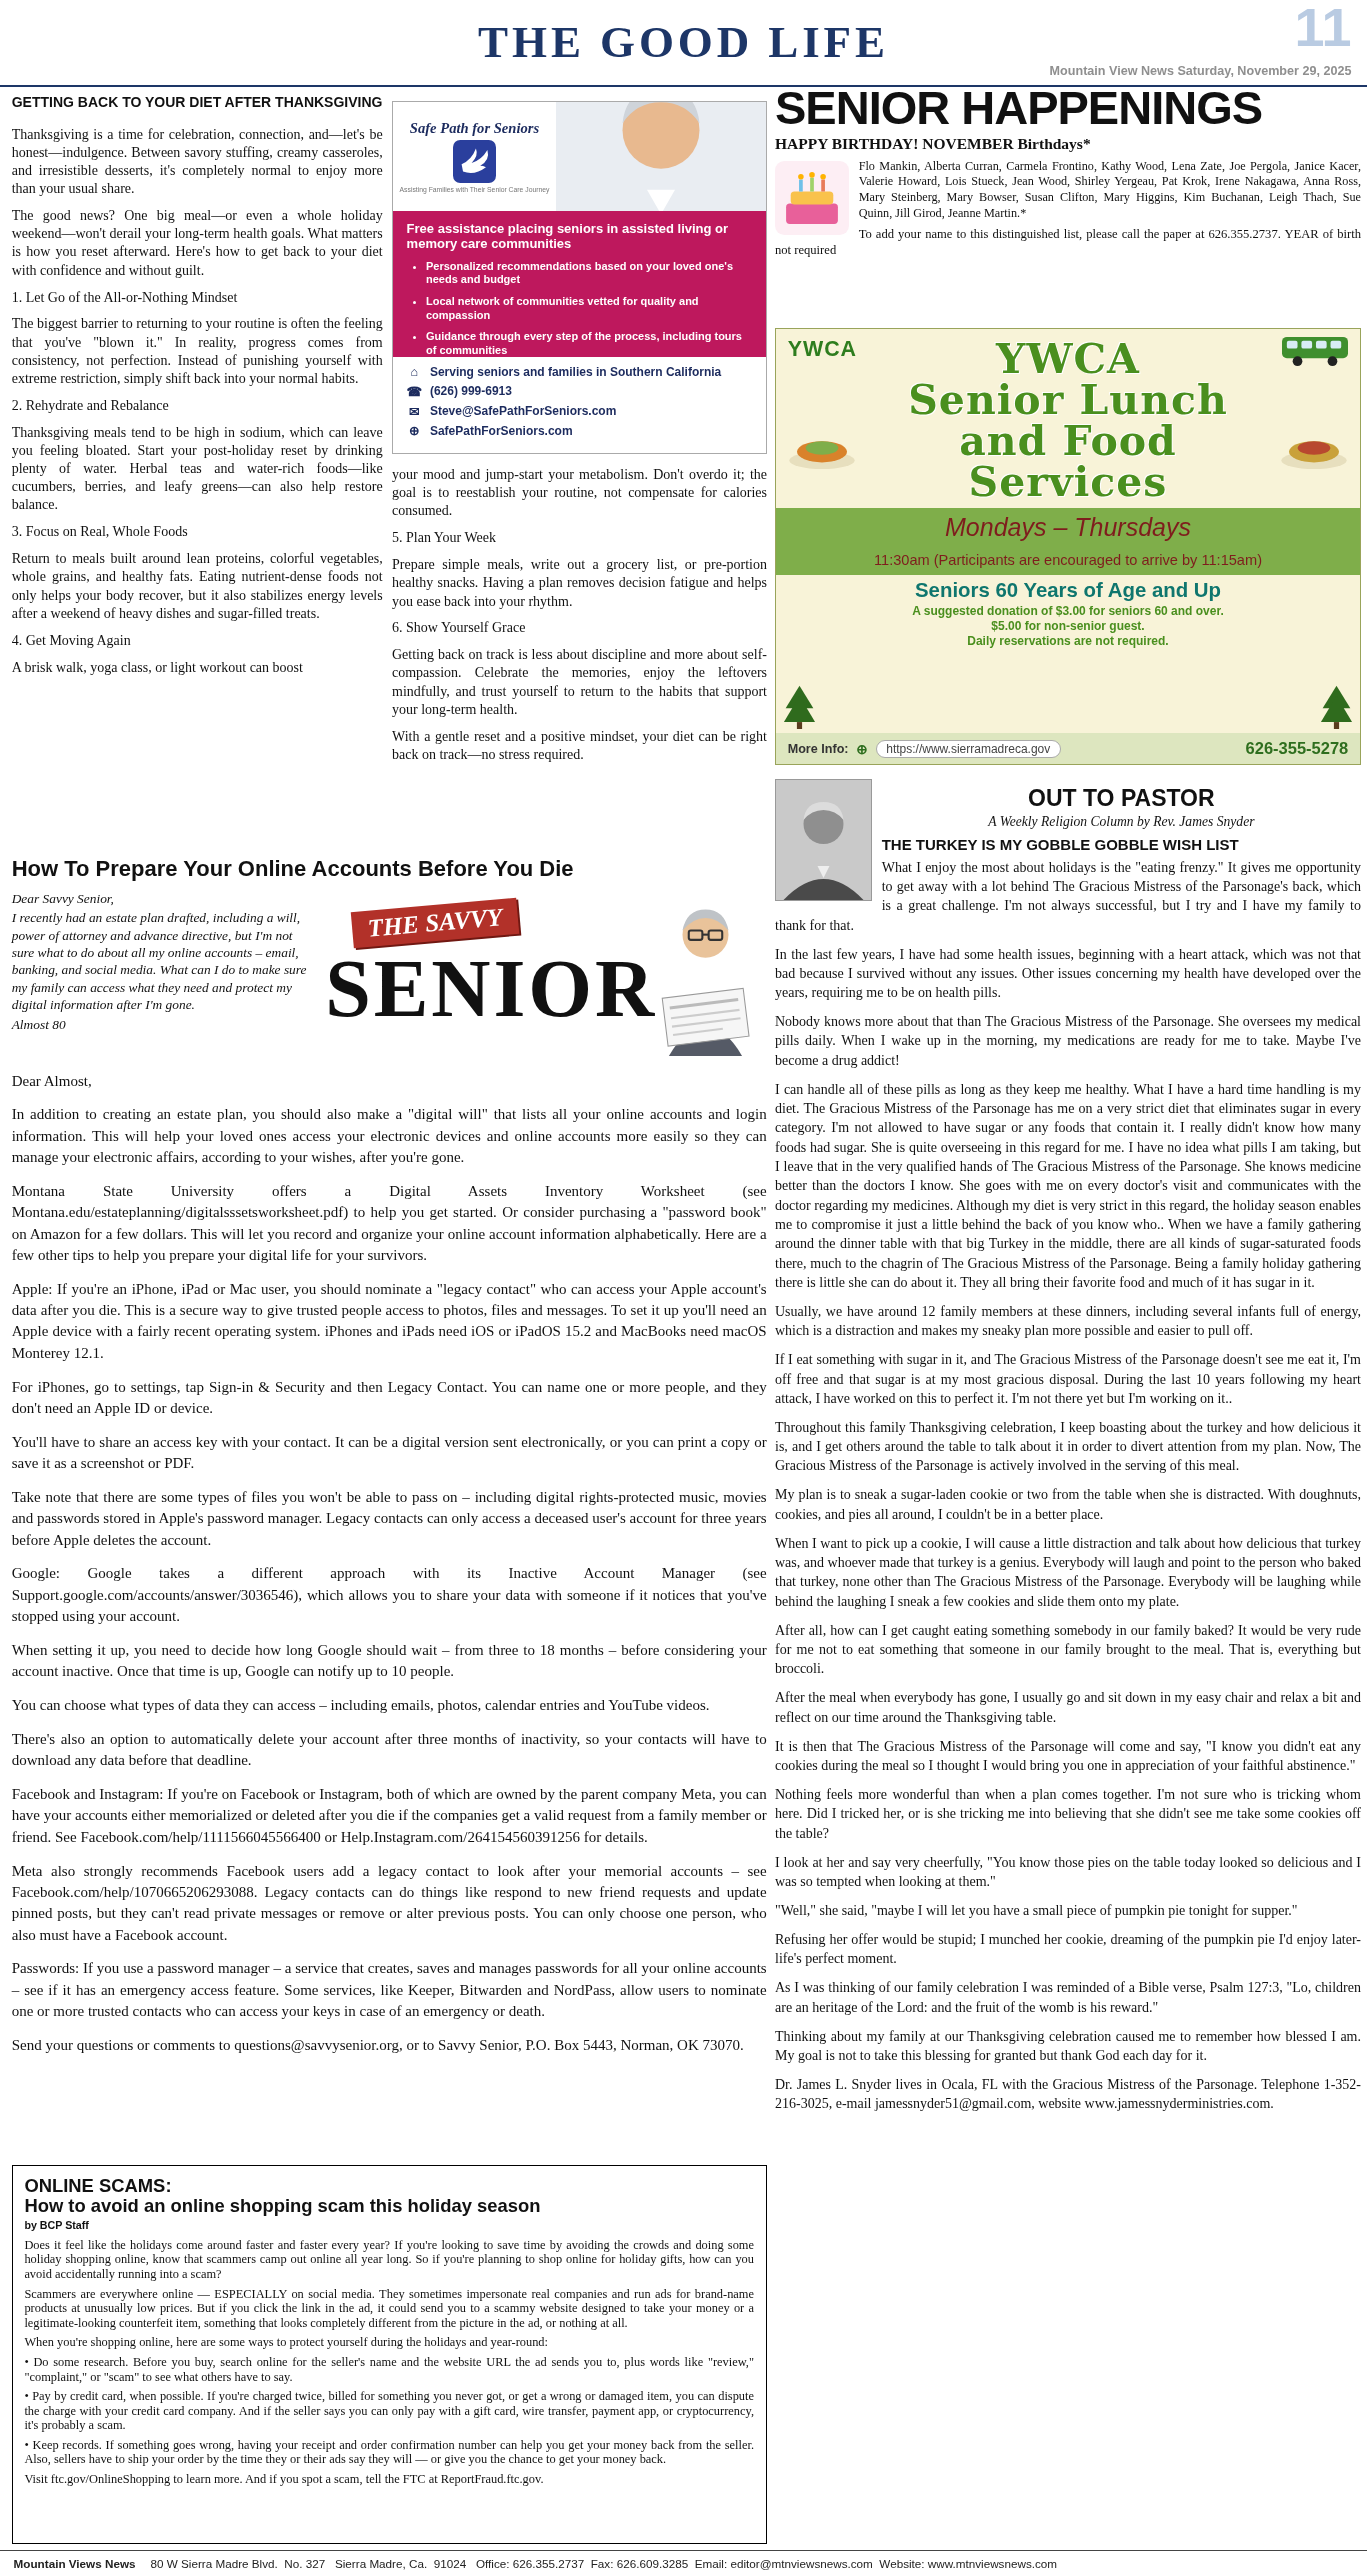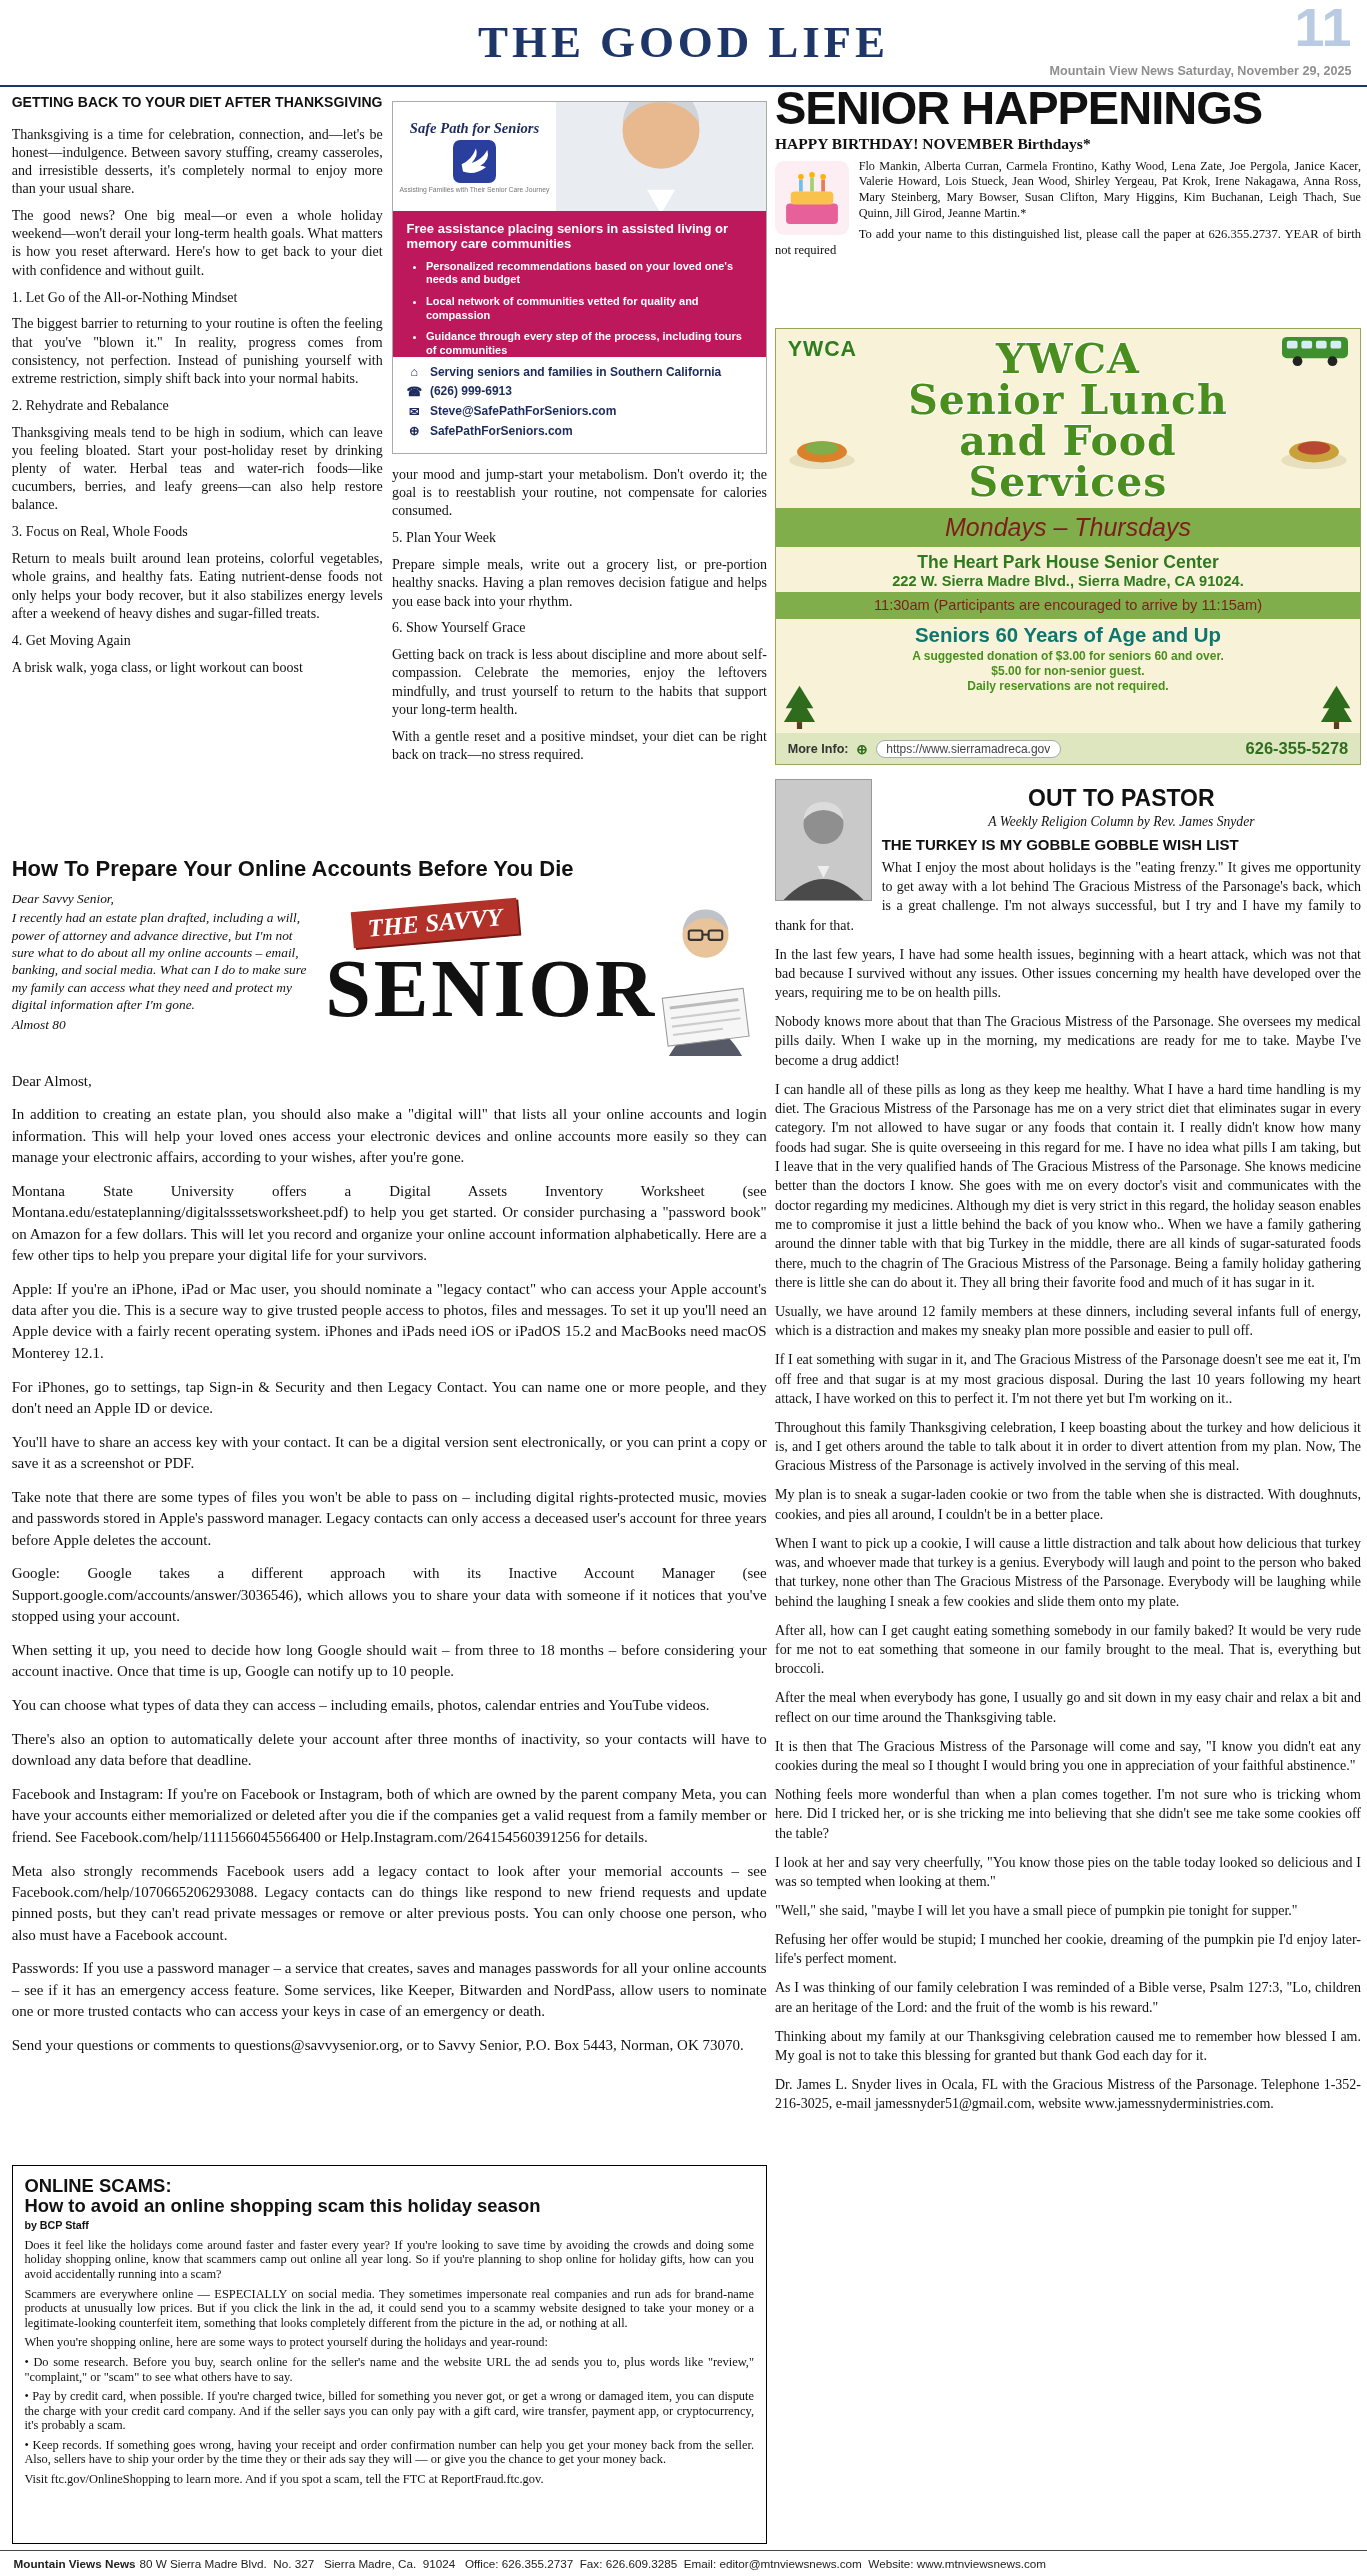--- a/index.html
+++ b/index.html
@@ -108,21 +108,21 @@
   
   .scams{position:absolute;left:11.7px;top:2165px;width:755px;height:379px;border:1.9px solid #000;
       padding:9.7px 11.7px;background:#fff}
   .scams h2{font-family:"Liberation Sans",sans-serif;font-size:18.4px;line-height:1.1}
   .scams h3{font-family:"Liberation Sans",sans-serif;font-size:18.4px;line-height:1.1;margin-bottom:2.9px}
   .scams-byline{font-family:"Liberation Sans",sans-serif;font-size:10.7px;font-weight:bold;margin-bottom:6.8px}
   .scams-body p{font-size:12.4px;line-height:1.18;margin:0 0 4.9px;text-align:justify}
 
   
   .footer{position:absolute;left:0;right:0;bottom:0;height:26px;border-top:1px solid #444;
-      display:flex;align-items:center;gap:4px;padding:0 13.6px;
+      display:flex;align-items:center;gap:15px;padding:0 13.6px;
       font-family:"Liberation Sans",sans-serif;font-size:11.7px;color:#222;background:#fff}
   .footer-name{font-weight:bold}
   .footer-info{white-space:pre-wrap}
 </style>
 </head>
 <body>
 
 <div class="page">
 
   <header class="masthead">
@@ -247,24 +247,20 @@
       <ellipse cx="39" cy="31" rx="26" ry="11" fill="#c9a13a"></ellipse>
       <ellipse cx="39" cy="27" rx="17" ry="7" fill="#b8482f"></ellipse>
     </svg>
     <div class="yw-title">
         <div class="yw-title-line">YWCA</div>
         <div class="yw-title-line">Senior Lunch</div>
         <div class="yw-title-line">and Food</div>
         <div class="yw-title-line">Services</div>
       </div>
     <div class="yw-bar yw-bar1">Mondays – Thursdays</div>
-    <div class="yw-loc">
-      <div class="yw-loc1">The Heart Park House Senior Center</div>
-      <div class="yw-loc2">222 W. Sierra Madre Blvd., Sierra Madre, CA 91024.</div>
-    </div>
     <div class="yw-bar yw-bar2">11:30am (Participants are encouraged to arrive by 11:15am)</div>
     <div class="yw-elig">Seniors 60 Years of Age and Up</div>
     <div class="yw-don">
         <div class="yw-don-line">A suggested donation of $3.00 for seniors 60 and over.</div>
         <div class="yw-don-line">$5.00 for non-senior guest.</div>
         <div class="yw-don-line">Daily reservations are not required.</div>
       </div>
     <svg class="yw-tree left" viewBox="0 0 40 52">
       <polygon points="20,2 36,28 4,28" fill="#2f6b1d"></polygon>
       <polygon points="20,14 38,44 2,44" fill="#2f6b1d"></polygon>

